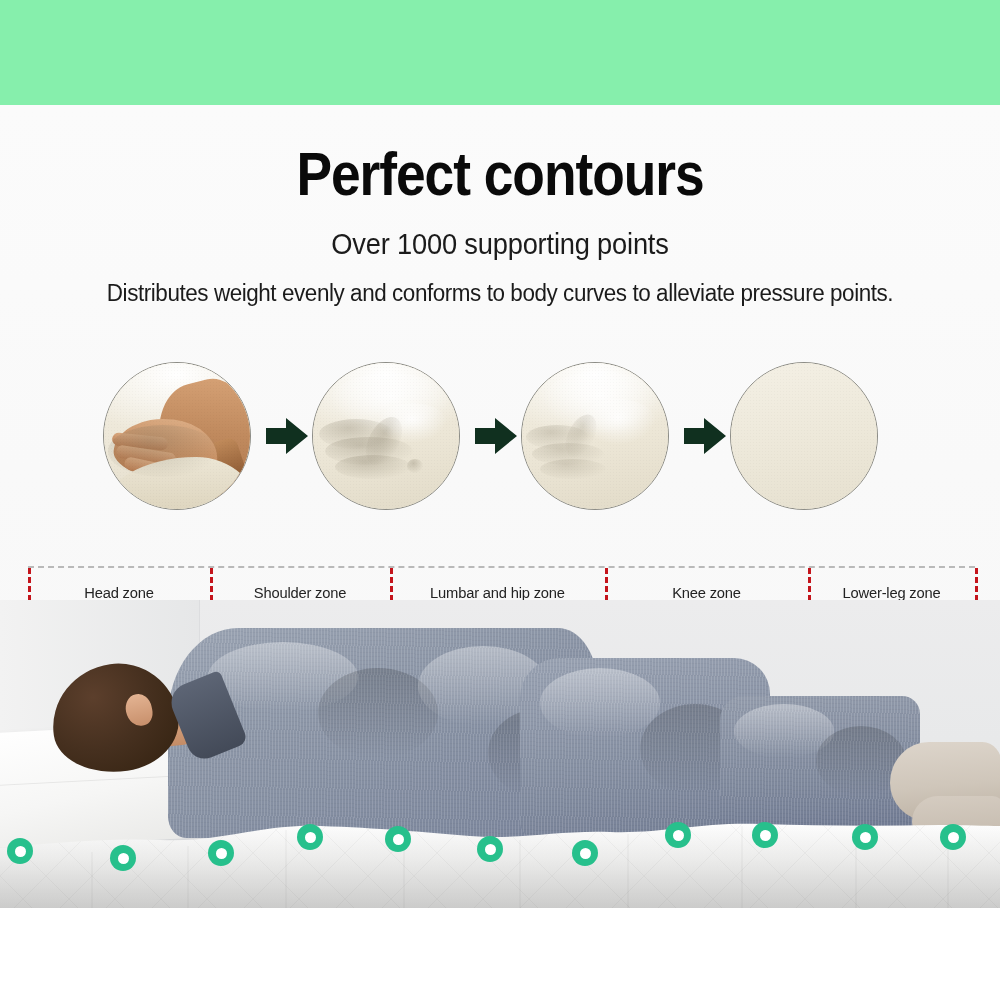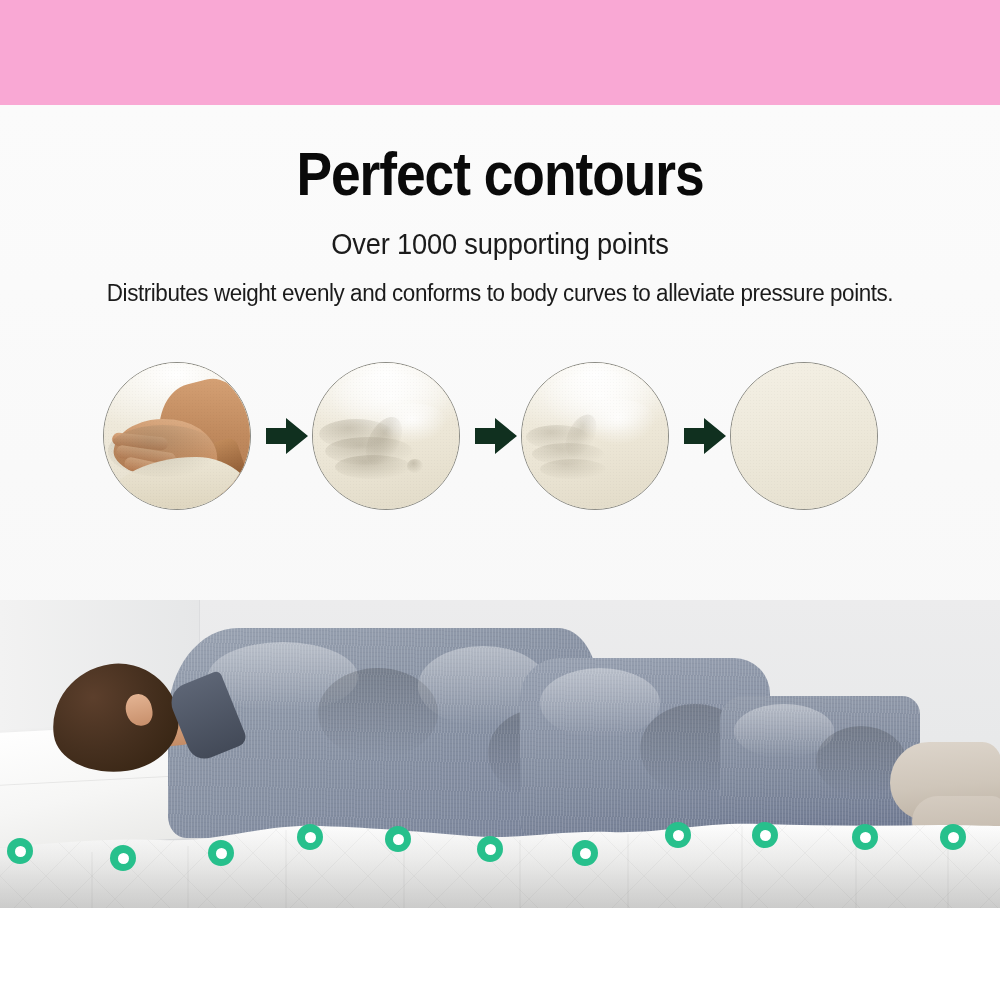--- a/index.html
+++ b/index.html
@@ -2,21 +2,21 @@
 <html><head>
 <meta charset="utf-8">
 <style>
   * { box-sizing: border-box; margin: 0; padding: 0; }
   html, body {
     width: 1000px; height: 1000px;
     background: #ffffff;
     font-family: "Liberation Sans", sans-serif;
     overflow: hidden;
   }
-  #page { position: relative; width: 1000px; height: 1000px; background: #f9a8d4; }
+  #page { position: relative; width: 1000px; height: 1000px; background: #86efac; }
 
   
   .backdrop {
     position: absolute; left: 0; top: 105px; width: 1000px; height: 805px;
     background: linear-gradient(180deg, #fbfbfb 0%, #f9f9f9 45%, #f7f7f7 100%);
   }
 
   
   .headline {
     position: absolute; left: 0; top: 143px; width: 1000px;
@@ -320,20 +320,36 @@
         <path d="M0 12 H20 V2 L42 20 L20 38 V28 H0 Z" fill="#10301f"></path>
       </svg>
     </div>
     <div class="arrow ar-2">
       <svg viewBox="0 0 42 40" width="42" height="40" aria-hidden="true">
         <path d="M0 12 H20 V2 L42 20 L20 38 V28 H0 Z" fill="#10301f"></path>
       </svg>
     </div>
   </div>
 
+  <div class="zone-band">
+    <div class="zone-top-line"></div>
+
+    <div class="zone-divider" style="left:0px;"></div>
+    <div class="zone-divider" style="left:182px;"></div>
+    <div class="zone-divider" style="left:362px;"></div>
+    <div class="zone-divider" style="left:577px;"></div>
+    <div class="zone-divider" style="left:780px;"></div>
+    <div class="zone-divider" style="left:947px;"></div>
+
+    <div class="zone-label" style="left:0px;   width:182px;">Head zone</div>
+    <div class="zone-label" style="left:182px; width:180px;">Shoulder zone</div>
+    <div class="zone-label" style="left:362px; width:215px;">Lumbar and hip zone</div>
+    <div class="zone-label" style="left:577px; width:203px;">Knee zone</div>
+    <div class="zone-label" style="left:780px; width:167px;">Lower-leg zone</div>
+  </div>
 
   <div class="scene">
     <div class="wall"></div>
     <div class="wall-panel"></div>
 
     <div class="pillow">
       <div class="pillow-seam"></div>
     </div>
 
     <div class="body-torso">

